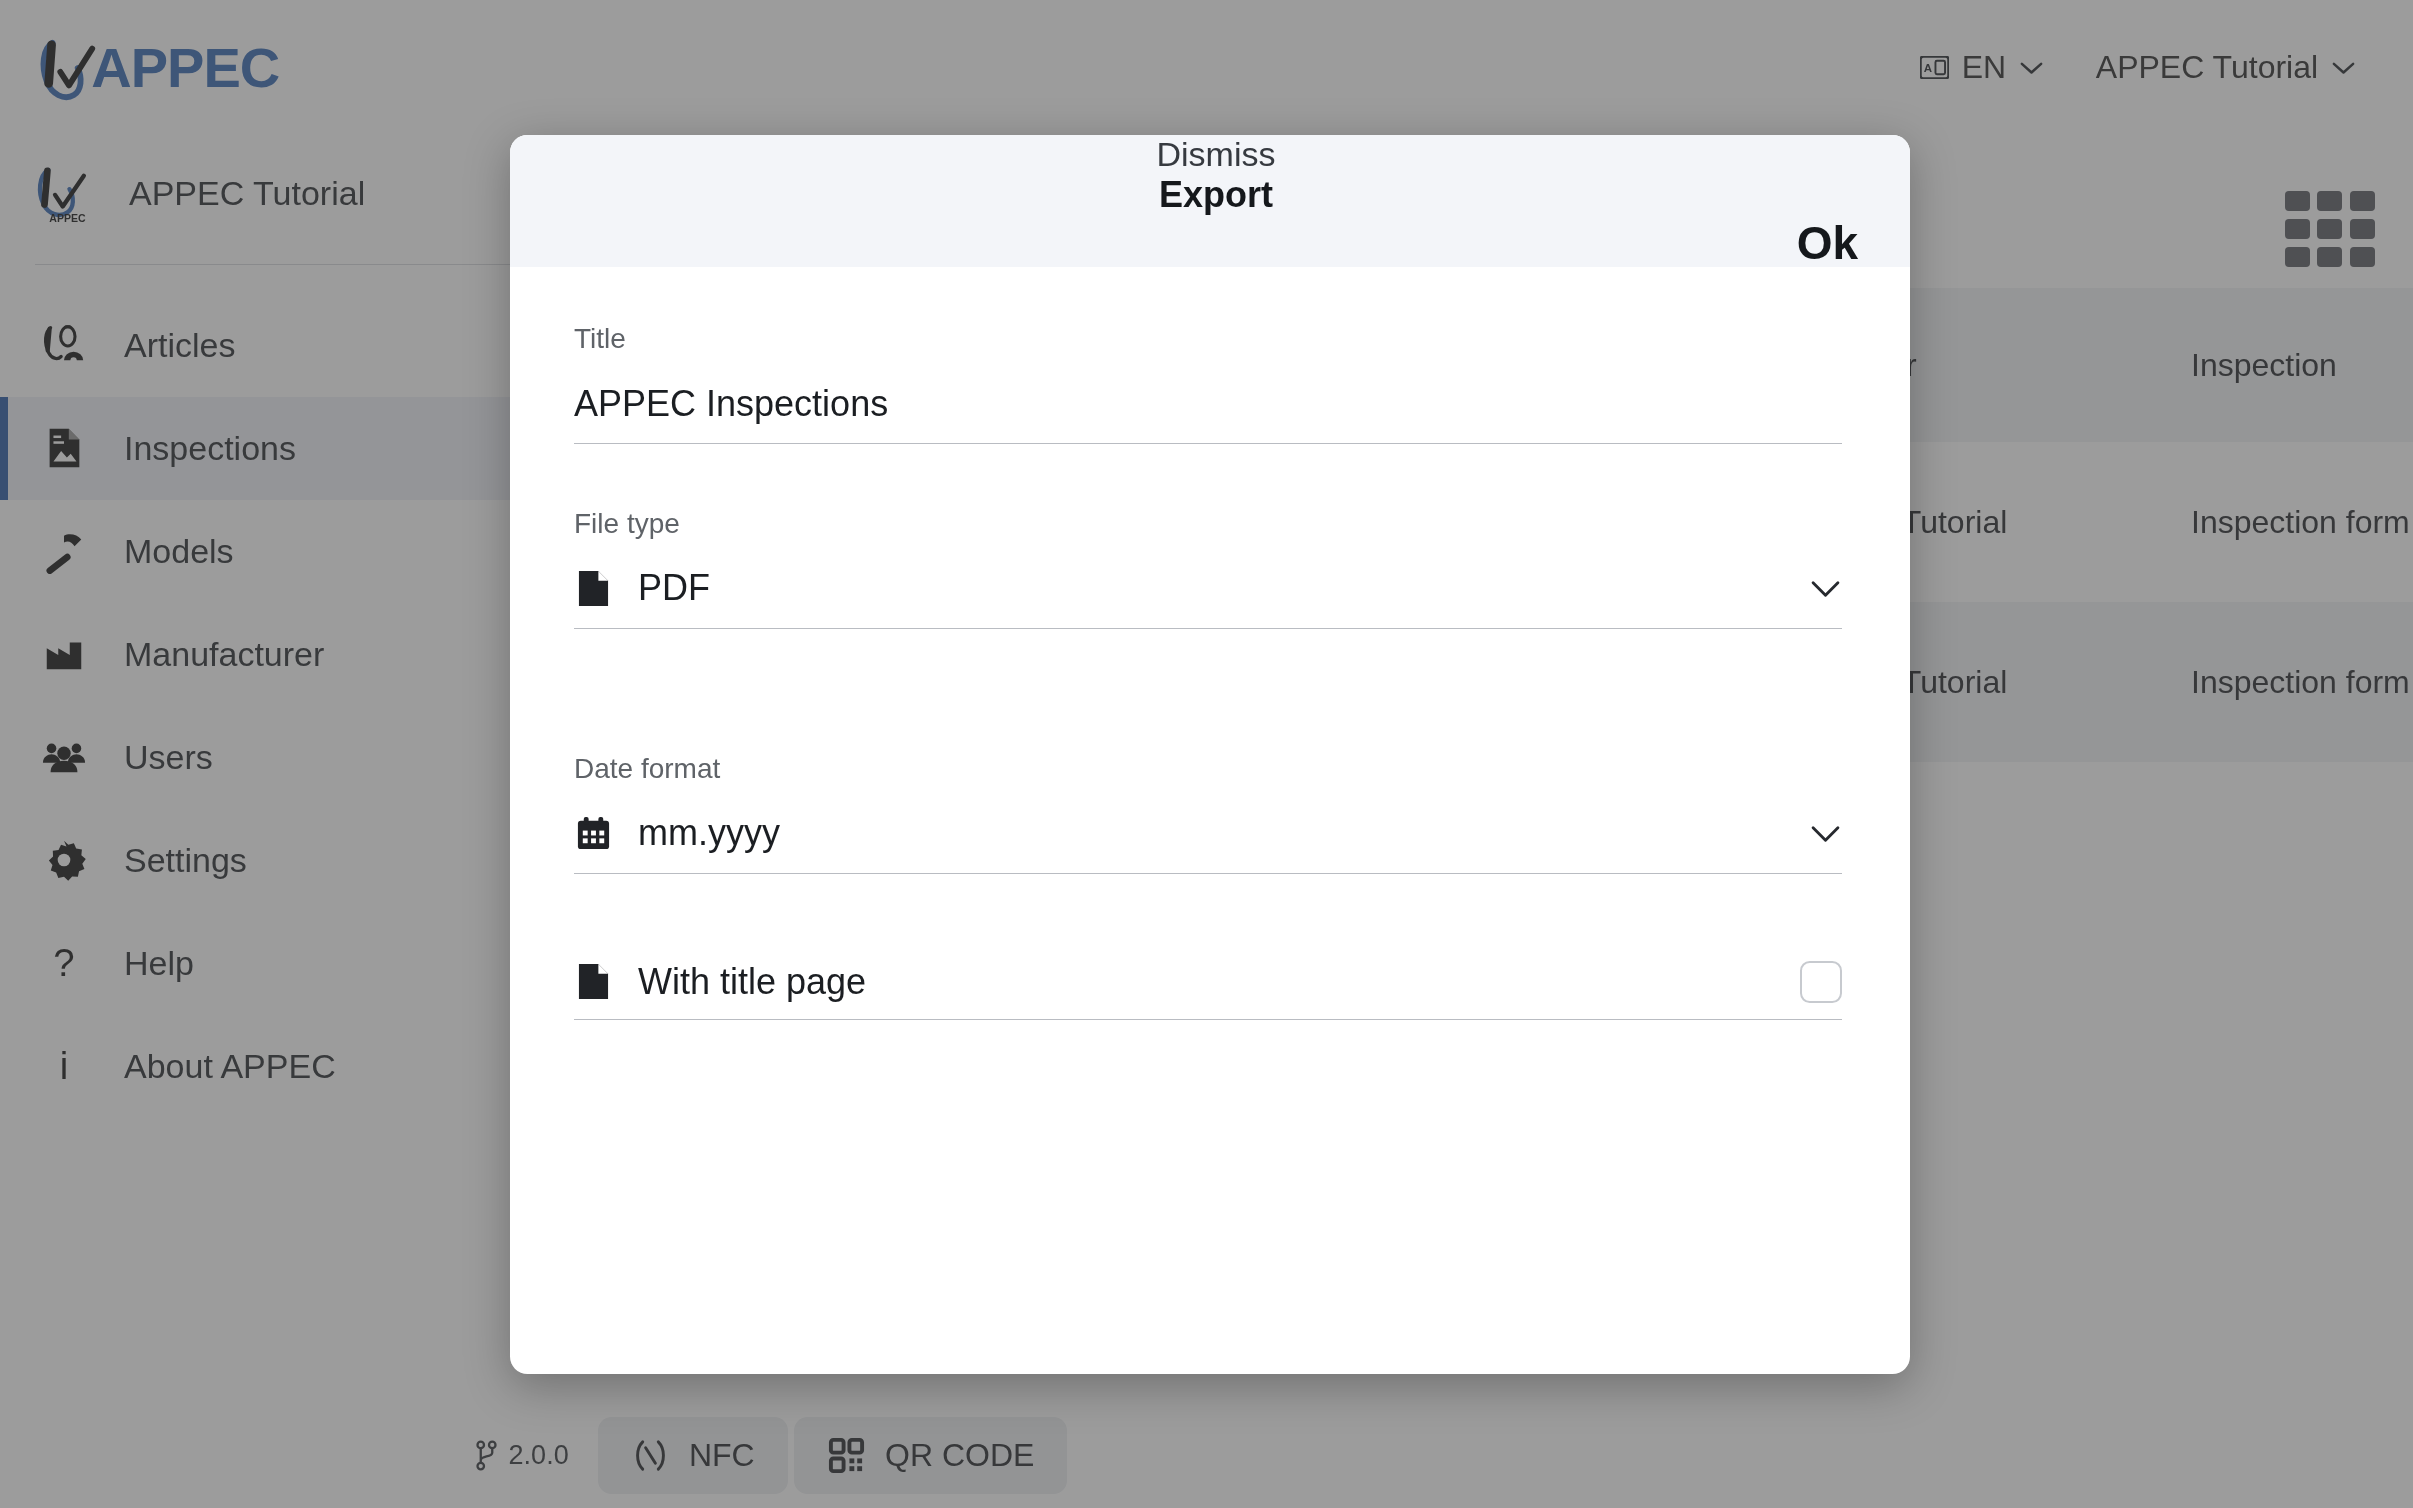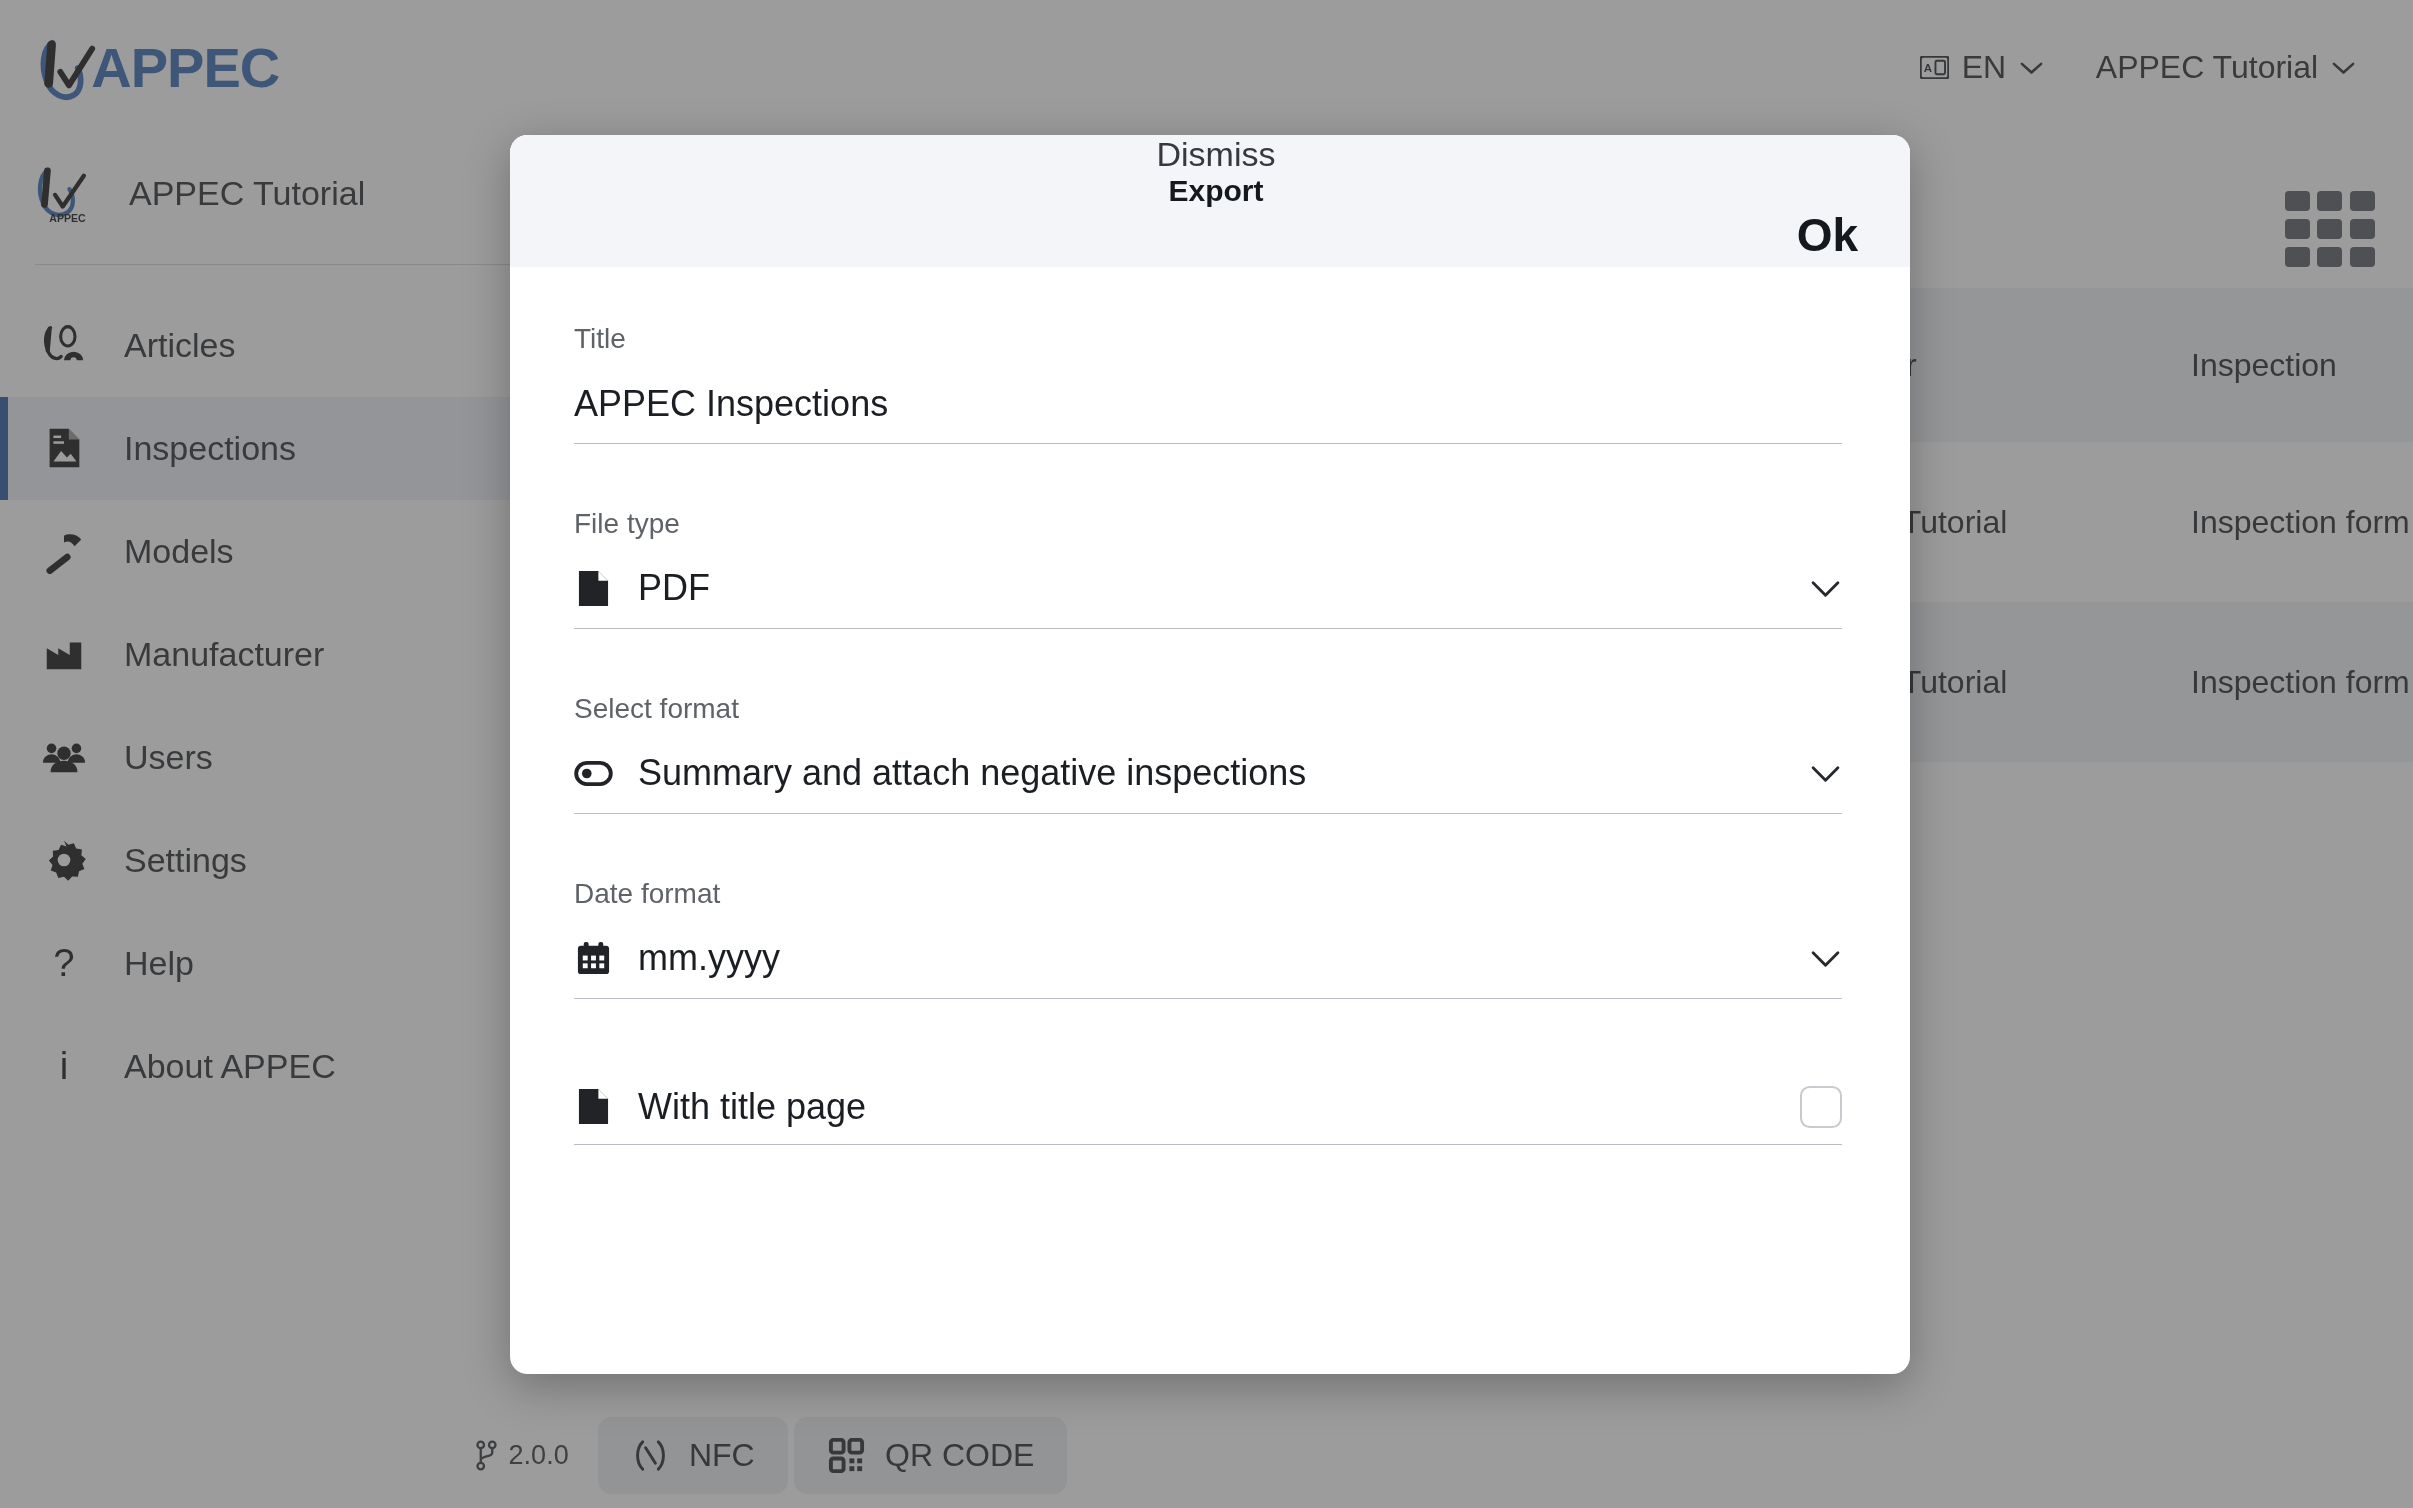--- a/index.html
+++ b/index.html
@@ -239,21 +239,21 @@
     align-items: center;
     padding: 0 52px 0 64px;
     flex-direction: column;
   }
   .modal-dismiss {
     font-size: 34px;
     color: #363a40;
     cursor: pointer;
   }
   .modal-title {
-    font-size: 30px;
+    font-size: 36px;
     font-weight: bold;
     color: #15181c;
   }
   .modal-ok {
     margin-left: auto;
     font-size: 46px;
     font-weight: 600;
     color: #15181c;
     cursor: pointer;
   }
@@ -566,35 +566,20 @@
             </svg>
           </span>
           <span class="field-value">PDF</span>
           <svg class="field-chevron" viewBox="0 0 34 22">
             <path d="M4 5 L17 18 L30 5" fill="none" stroke="#26292e" stroke-width="3" stroke-linecap="round" stroke-linejoin="round"></path>
           </svg>
         </div>
       </div>
       <div class="field-spacer"></div>
 
-      <div class="field">
-        <div class="field-label">Select format</div>
-        <div class="field-row">
-          <span class="field-icon">
-            <svg width="39" height="25" viewBox="0 0 40 26">
-              <rect x="2" y="2" width="36" height="22" rx="11" fill="none" stroke="#212327" stroke-width="4"></rect>
-              <circle cx="13" cy="13" r="5" fill="#212327"></circle>
-            </svg>
-          </span>
-          <span class="field-value">Summary and attach negative inspections</span>
-          <svg class="field-chevron" viewBox="0 0 34 22">
-            <path d="M4 5 L17 18 L30 5" fill="none" stroke="#26292e" stroke-width="3" stroke-linecap="round" stroke-linejoin="round"></path>
-          </svg>
-        </div>
-      </div>
       <div class="field-spacer"></div>
 
       <div class="field">
         <div class="field-label">Date format</div>
         <div class="field-row">
           <span class="field-icon">
             <svg width="37" height="37" viewBox="0 0 38 38">
               <rect x="3" y="6" width="32" height="29" rx="3" fill="#212327"></rect>
               <rect x="9" y="2" width="5" height="8" rx="2" fill="#212327"></rect>
               <rect x="24" y="2" width="5" height="8" rx="2" fill="#212327"></rect>

